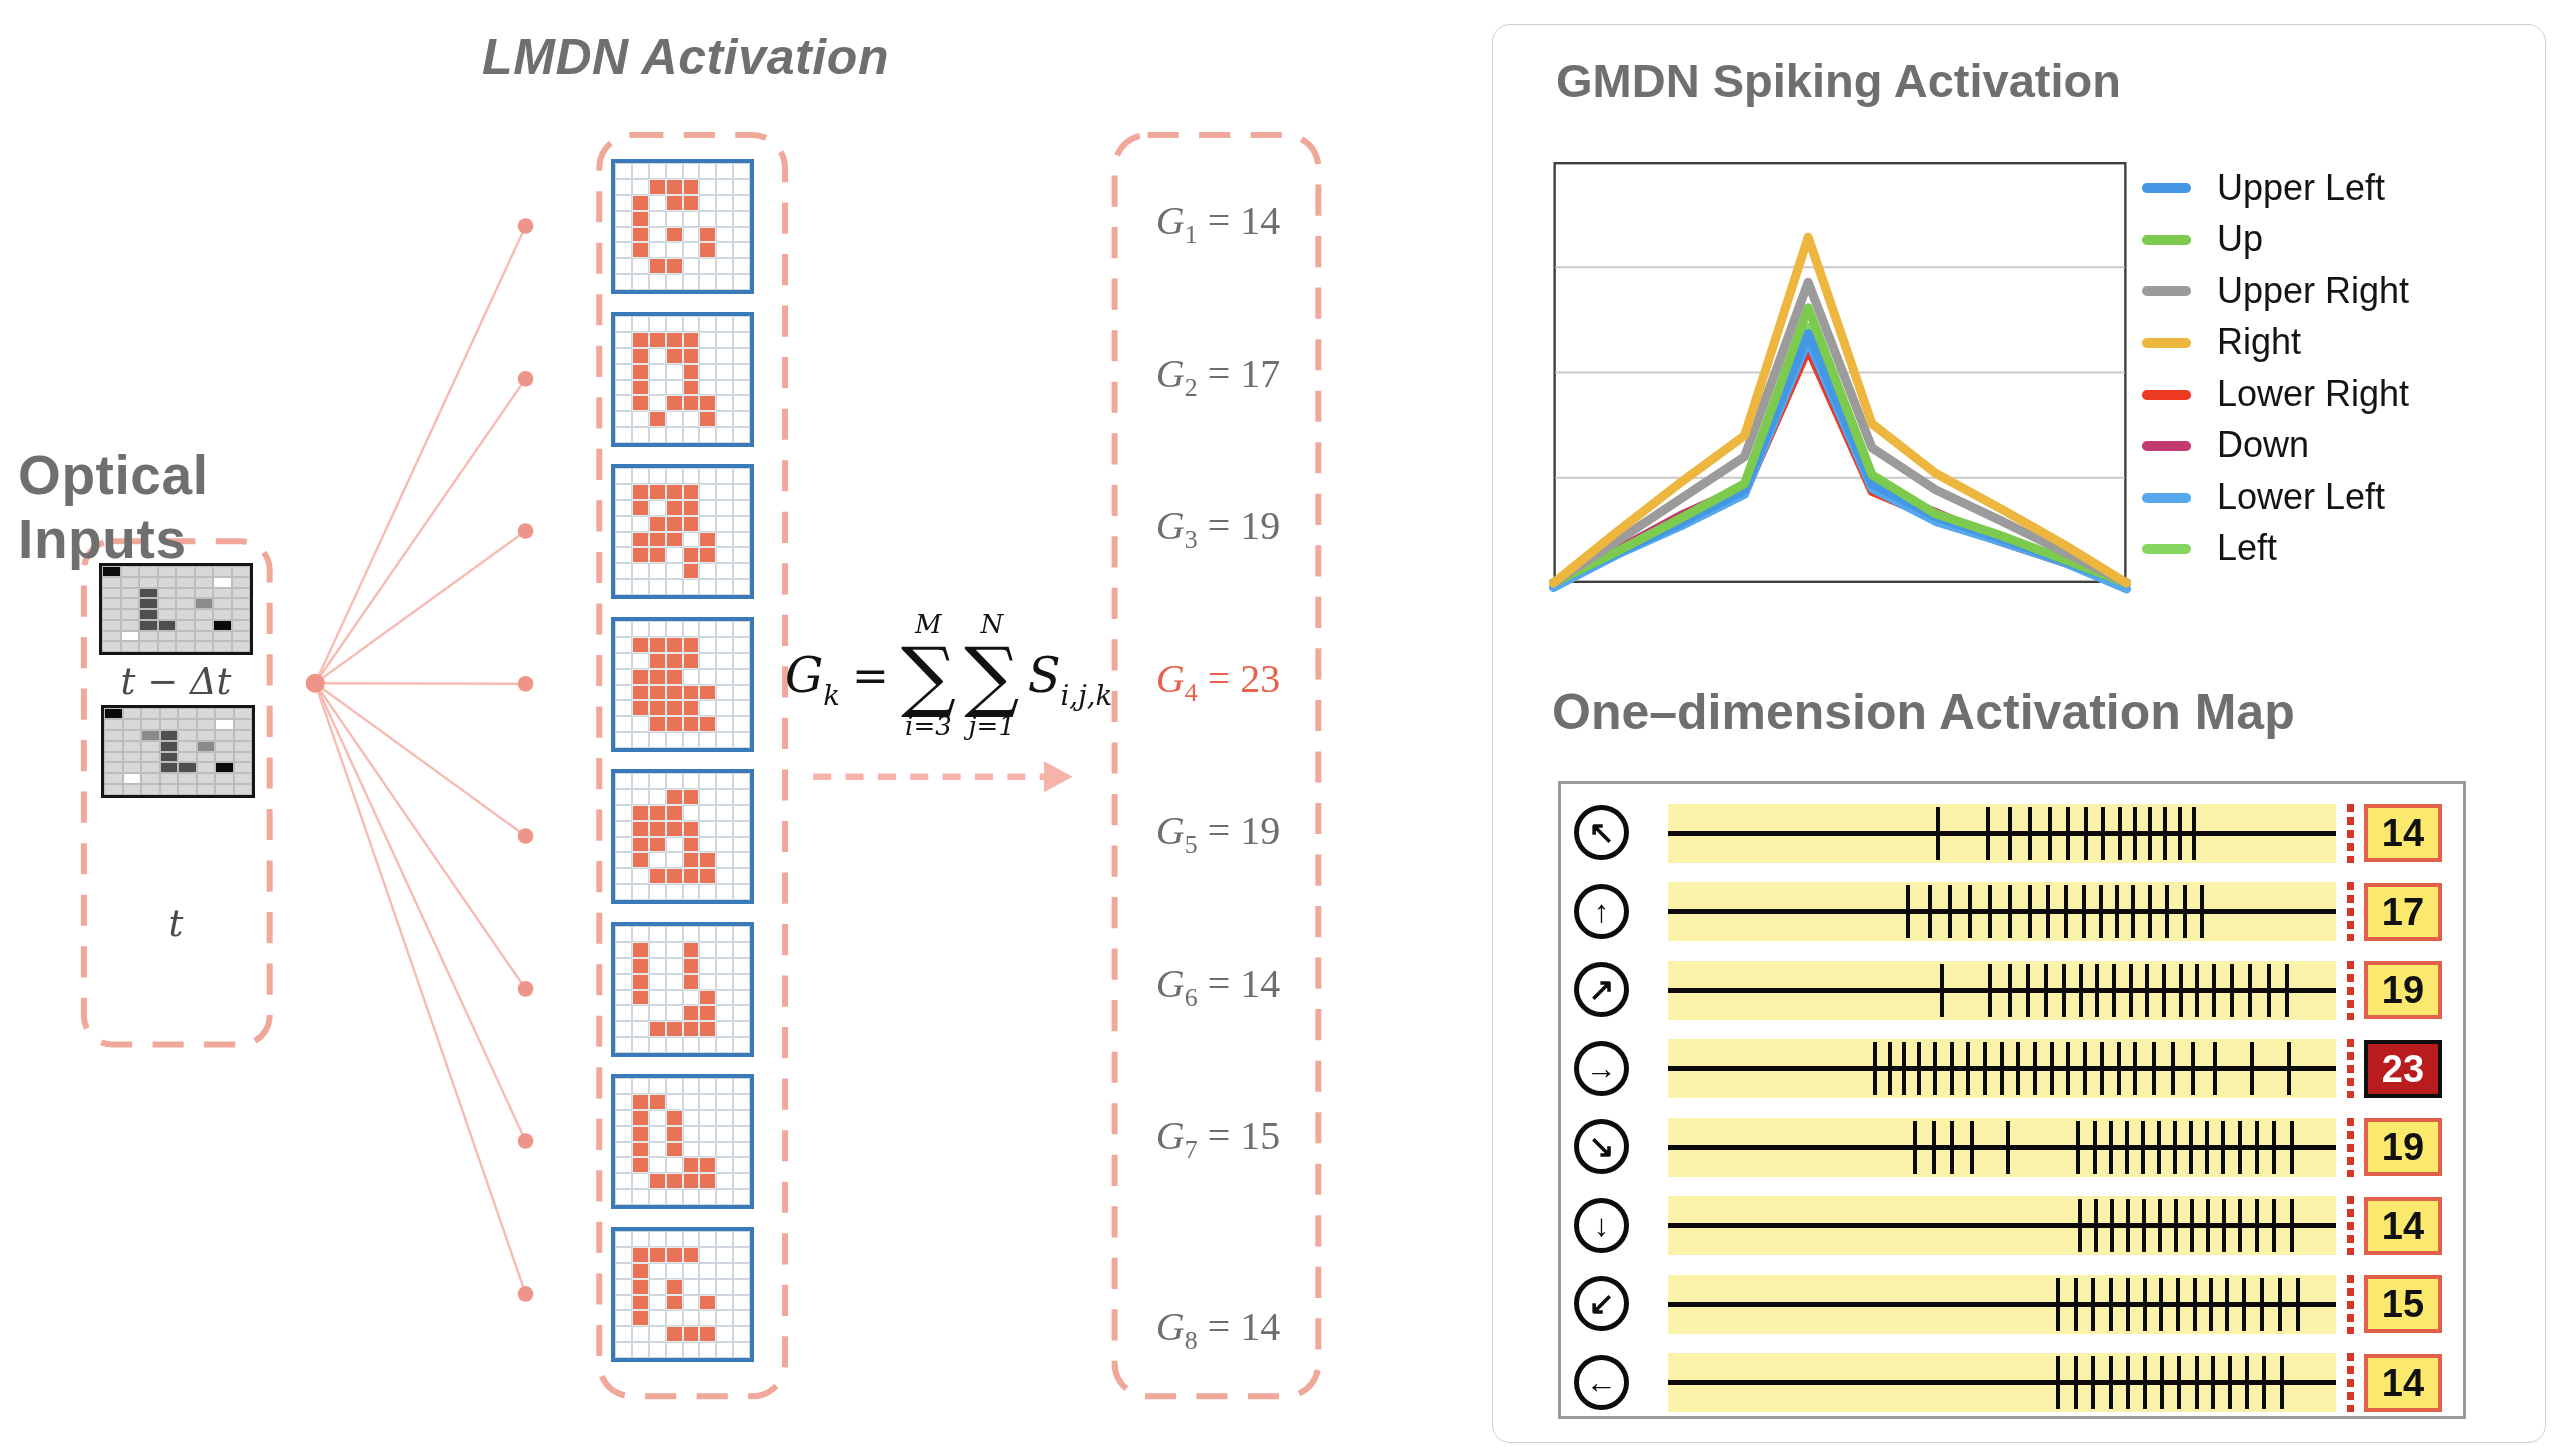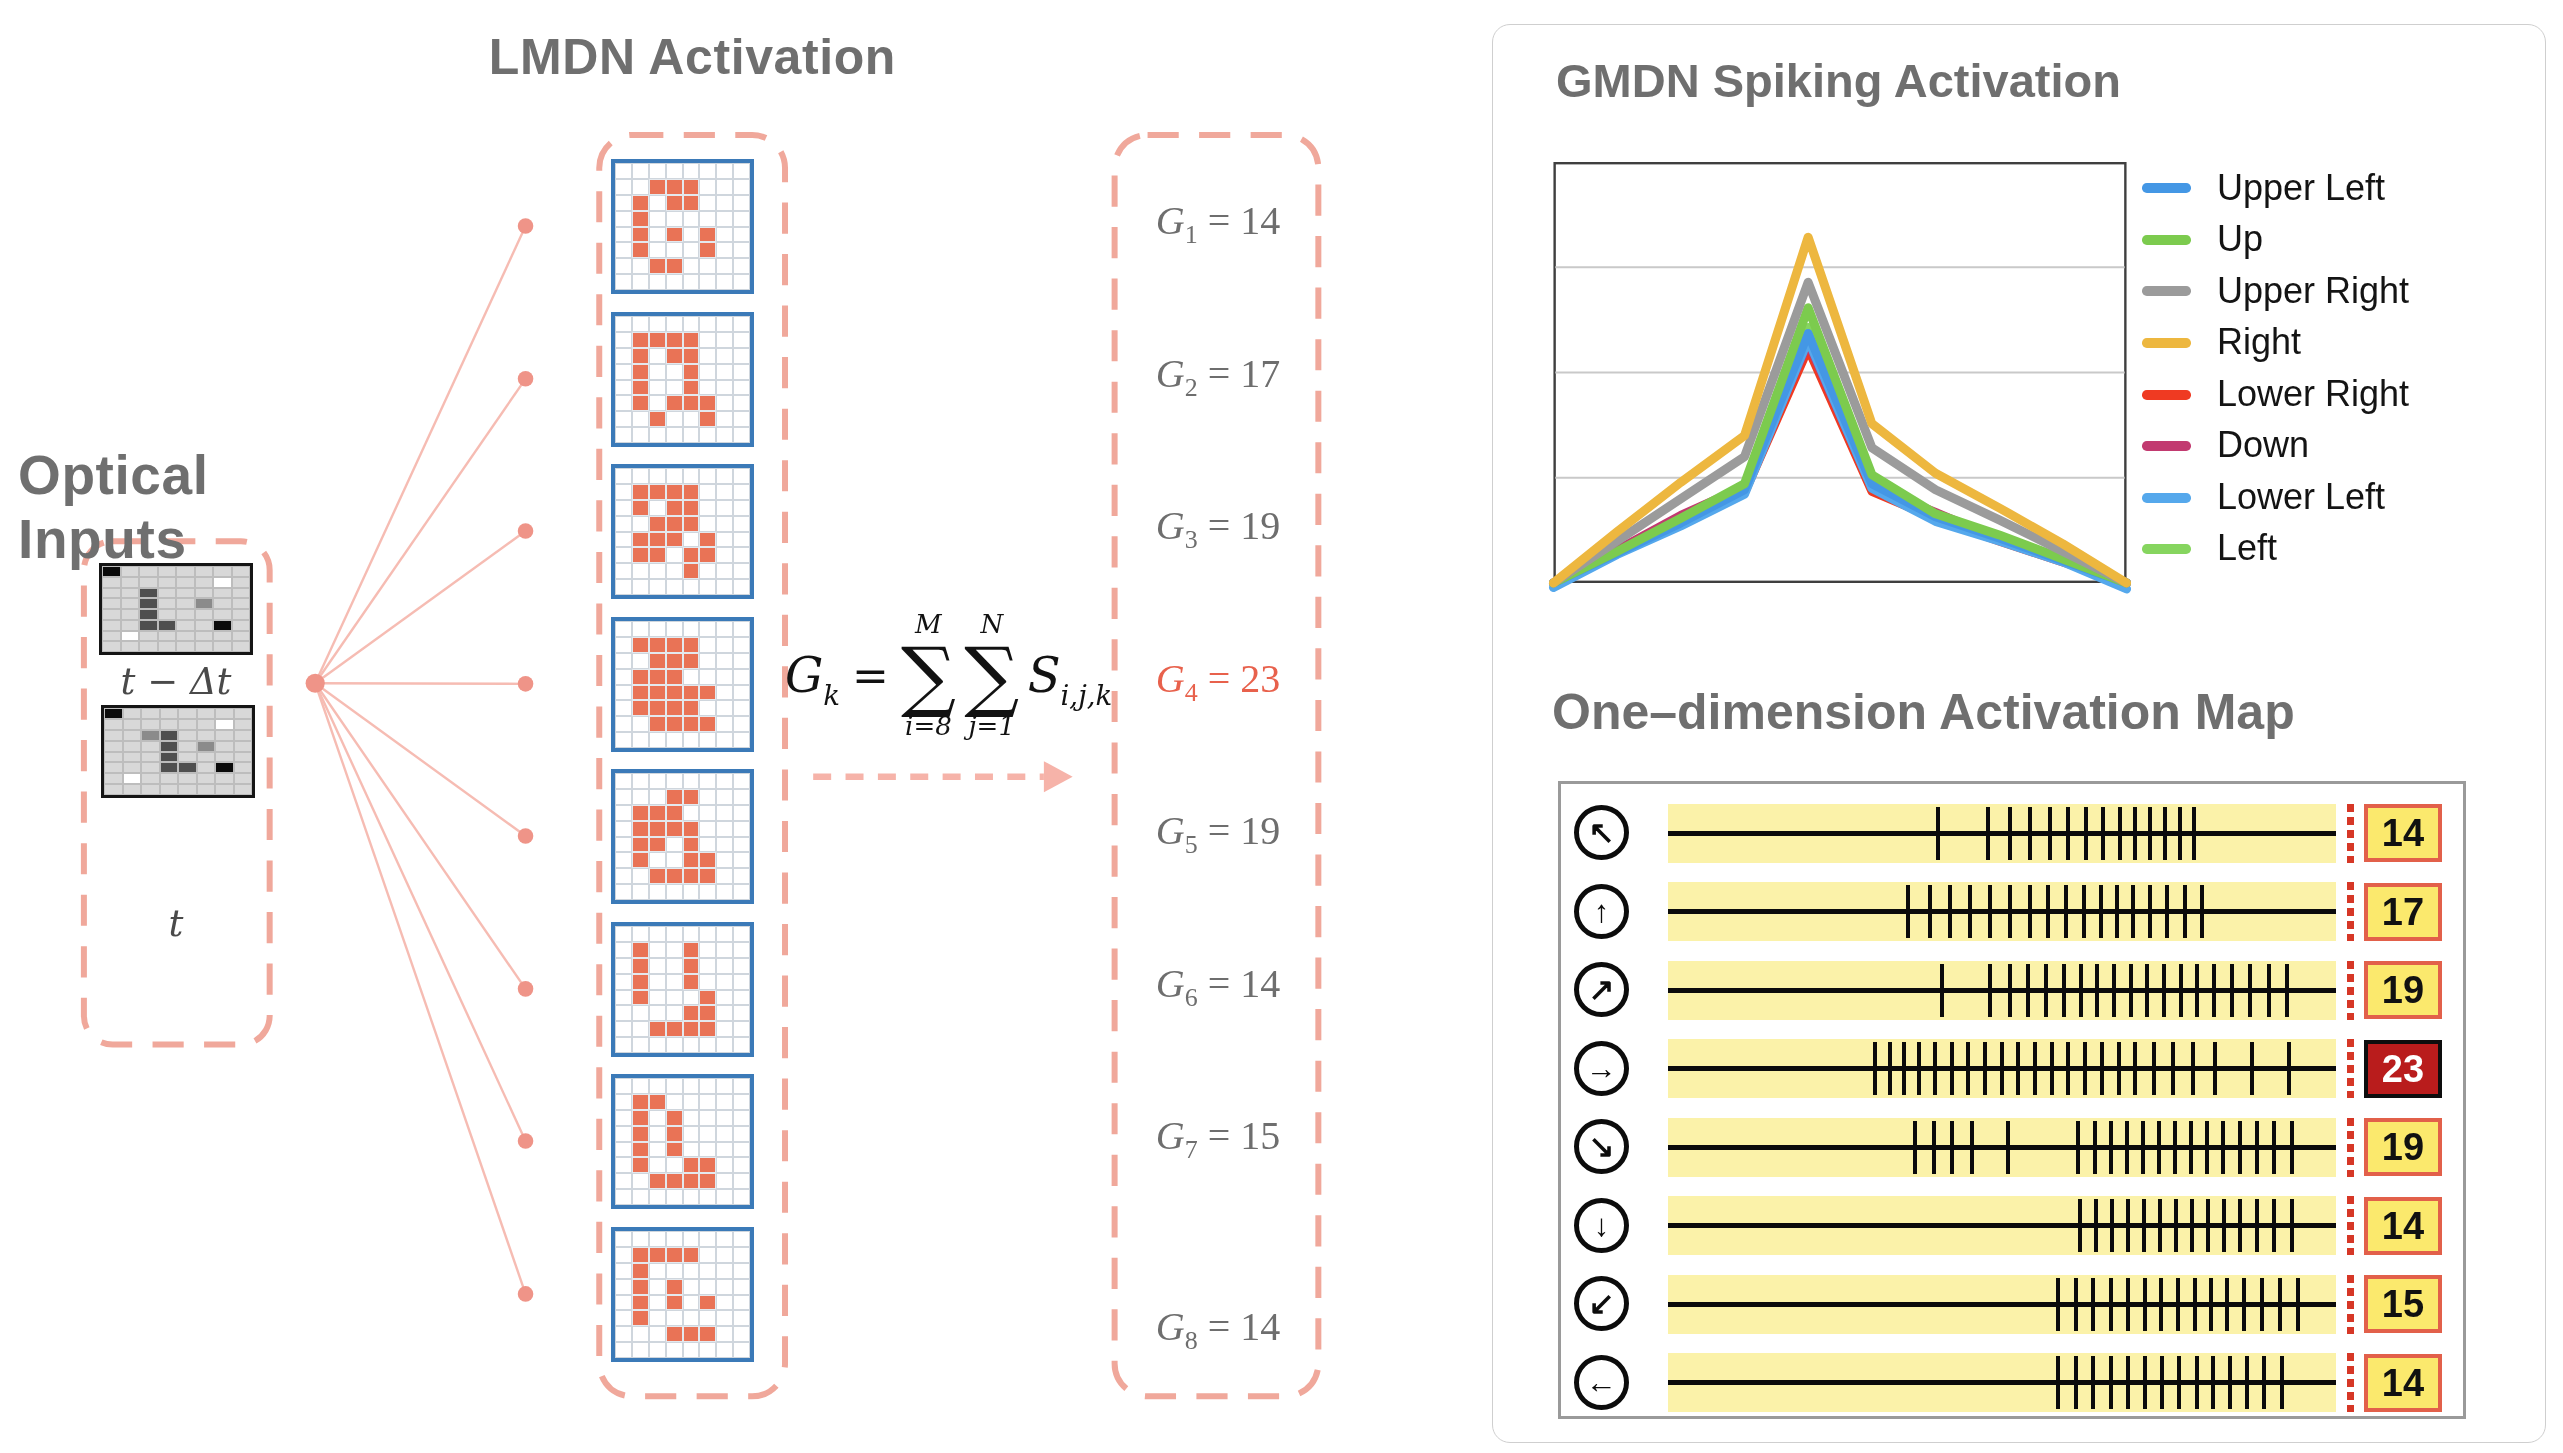--- a/index.html
+++ b/index.html
@@ -1,20 +1,20 @@
 <!DOCTYPE html>
 <html style="font-size:9.6px"><head>
 <meta charset="utf-8">
 <style>
   html,body{margin:0;padding:0;background:#ffffff;}
   #root{position:relative;width:2563px;height:1454px;background:#ffffff;overflow:hidden;
         font-family:"Liberation Sans",sans-serif;}
   .abs{position:absolute;}
   .col-title{position:absolute;font-weight:bold;color:#6f6f6f;font-size:50px;letter-spacing:0.6px;}
-  .center{text-align:right;}
+  .center{text-align:left;font-style:italic;}
   
   .optical-grid{position:absolute;display:grid;border:3px solid #151515;background:#d8d8d8;box-sizing:border-box;}
   .o-cell{border:0.6px solid #bdbdbd;box-sizing:border-box;}
   .shade-bg{background:#d8d8d8;} .shade-black{background:#0b0b0b;} .shade-dark{background:#4f4f4f;}
   .shade-mid{background:#8b8b8b;} .shade-white{background:#ffffff;}
   .math-label{position:absolute;font-family:"DejaVu Serif",serif;font-style:italic;color:#4a4a4a;font-size:37px;text-align:center;}
   
   .lmdn-grid{position:absolute;display:grid;border:4.8px solid #3b7ab8;background:#ffffff;box-sizing:border-box;}
   .l-cell{border:0.6px solid #cfd6dd;box-sizing:border-box;background:#ffffff;}
   .l-on{background:#e97356;border-color:#e4e9ee;}
@@ -754,21 +754,21 @@
         <div class="l-cell"></div>
       </div>
     </div>
 
   <div class="formula">
     <span><span class="f-var">G</span><span class="f-sub">k</span></span>
     <span class="f-eq">=</span>
     <span class="f-sum">
       <span class="f-lim">M</span>
       <span class="f-sigma">∑</span>
-      <span class="f-lim">i=8</span>
+      <span class="f-lim">i=3</span>
     </span>
     <span class="f-sum">
       <span class="f-lim">N</span>
       <span class="f-sigma">∑</span>
       <span class="f-lim">j=1</span>
     </span>
     <span><span class="f-var">S</span><span class="f-sub">i,j,k</span></span>
   </div>
 
   <div id="extent-items">

